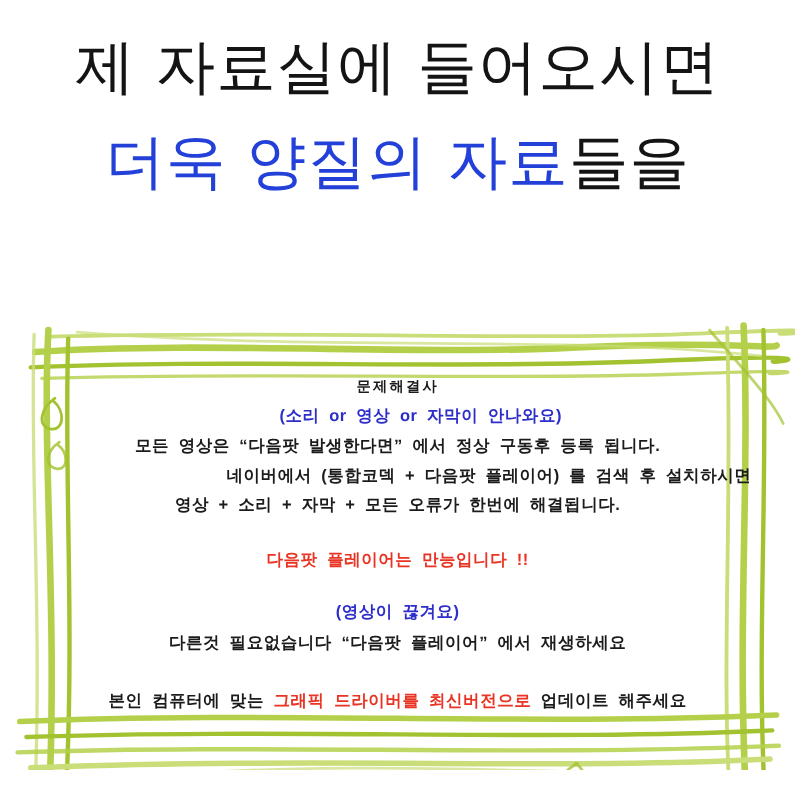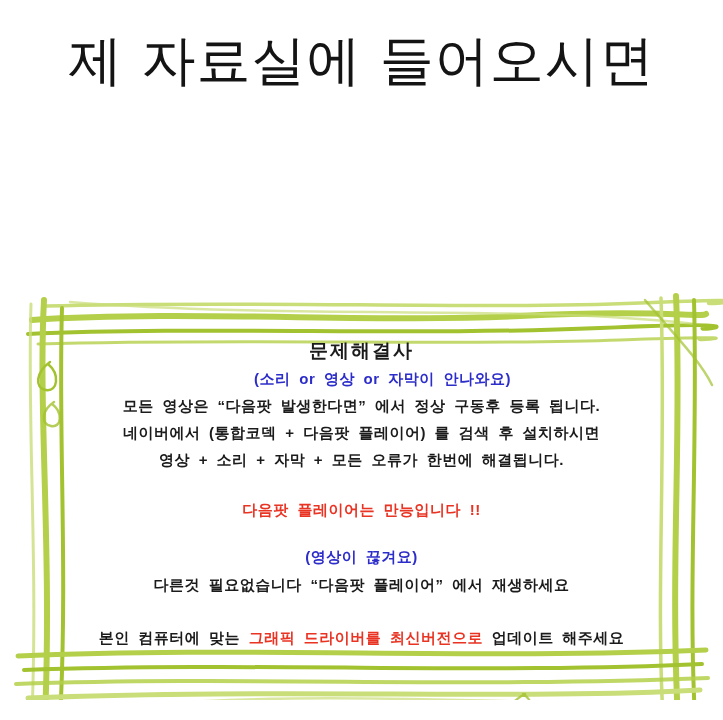--- a/index.html
+++ b/index.html
@@ -26,39 +26,42 @@
   .gm { stroke:var(--green-main); }
   .gd { stroke:var(--green-dark); }
   .gl { stroke:var(--green-light); }
 
   
   .box-line {
     position:absolute; left:40px; width:643px; text-align:center;
     font-weight:bold; font-size:15px; line-height:20px;
     color:#1b1b1b; letter-spacing:0.5px; word-spacing:4px; white-space:nowrap;
   }
-  .bx-title   { top:341px; font-size:19px; letter-spacing:2px; }
+  .bx-title   { top:341px; font-size:13px; letter-spacing:2px; }
   .bx-sub1    { top:369px; color:var(--navy);margin-left:21px; }
   .bx-l1      { top:396px; }
-  .bx-l2      { top:423px; }
+  .bx-l2      { top:423px;text-align:right; }
   .bx-l3      { top:450px; }
   .bx-r1      { top:475px; color:var(--red); }
   .bx-r2      { top:500px; color:var(--red); }
   .bx-sub2    { top:547px; color:var(--navy); }
   .bx-m1      { top:575px; }
   .bx-m2      { top:602px; }
   .bx-m3      { top:628px; }
   .red-inline { color:var(--red); }
 </style>
 </head>
 <body>
 
 <div class="page">
 
   <div class="hand-line hl-1">제 자료실에 들어오시면</div>
+  <div class="hand-line hl-2">
+    <span class="hl-blue">더욱 양질의 자료</span><span>들을</span>
+  </div>
 
   <svg class="frame-svg" viewBox="0 0 723 430" aria-hidden="true">
 
     <path class="gm" stroke-width="6" d="M32 30 C180 20, 380 33, 520 26 S700 28, 706 24"></path>
     <path class="gd" stroke-width="4" d="M28 44 C200 36, 420 46, 600 38 S696 42, 703 38"></path>
     <path class="gl" stroke-width="3.5" d="M46 16 C260 10, 480 20, 640 13 S702 16, 709 13"></path>
     <path class="gm" stroke-width="3" opacity="0.8" d="M38 54 C240 48, 460 56, 620 50 S690 52, 700 49"></path>
     <path class="gl" stroke-width="2.5" opacity="0.7" d="M70 12 C300 30, 520 14, 695 34"></path>
 
     <path class="gm" stroke-width="6" d="M44 10 C38 120, 52 260, 45 428"></path>

